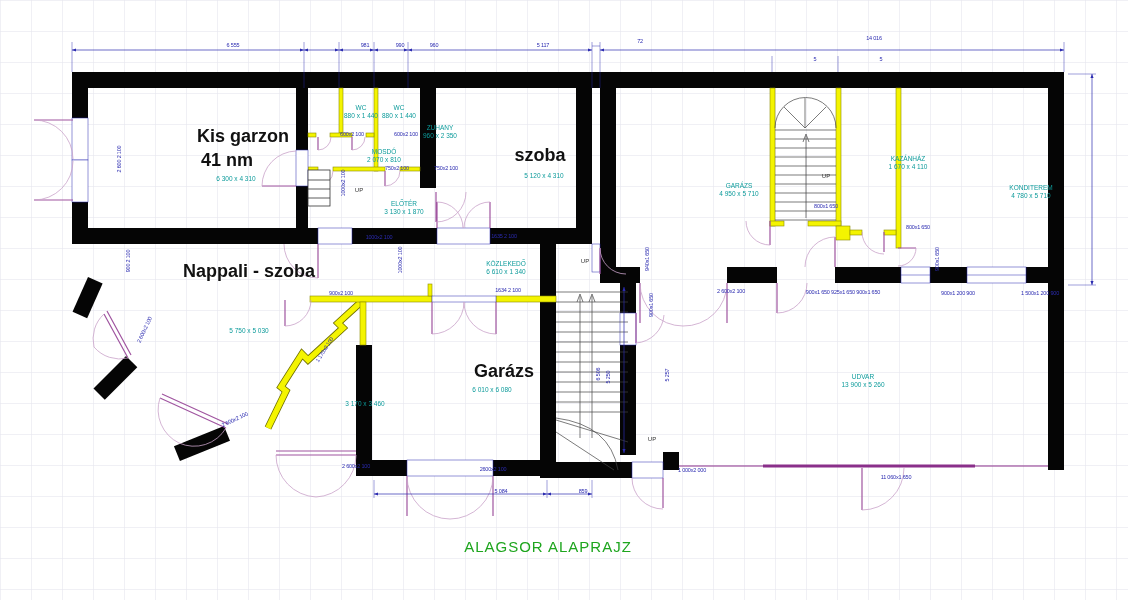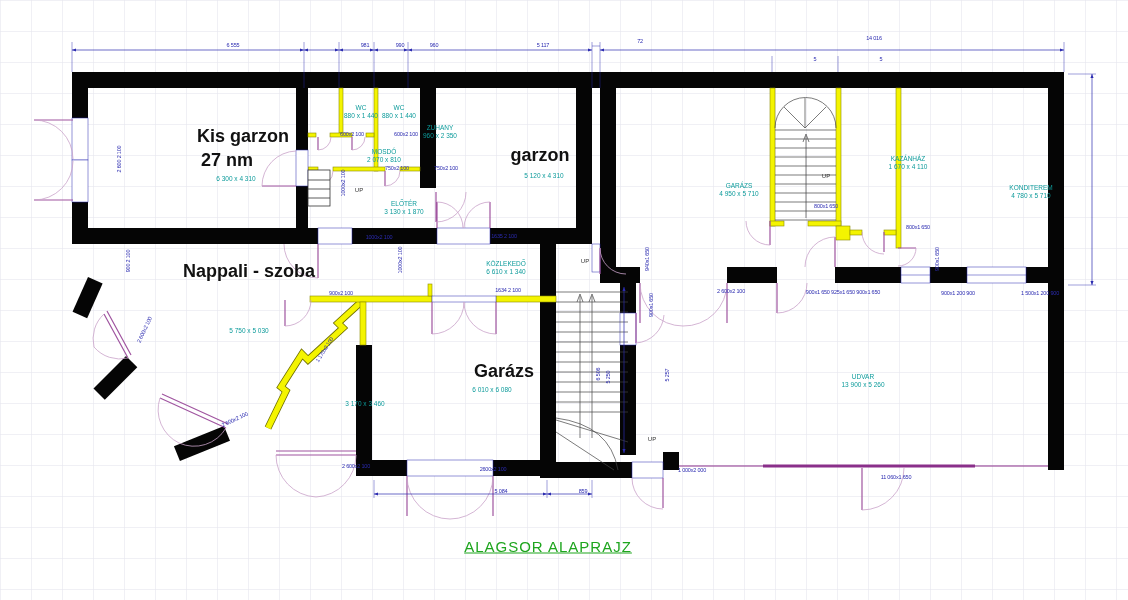--- a/index.html
+++ b/index.html
@@ -6,21 +6,21 @@
   #canvas{position:relative;width:1128px;height:600px;overflow:hidden;background:#fff;
           font-family:"Liberation Sans",sans-serif;}
   #canvas svg{position:absolute;left:0;top:0;}
   #labels{position:absolute;left:0;top:0;width:100%;height:100%;pointer-events:none;margin-left:43px;}
   .lbl{position:absolute;transform:translate(-50%,-50%);white-space:nowrap;line-height:1;}
   .major{font-weight:bold;font-size:18px;color:#111;}
   .minor{font-size:6.5px;color:#0d9b9b;}
   .dim{font-size:5.5px;color:#2b2bb0;letter-spacing:-0.2px;}
   .up{font-size:6px;color:#333;}
   .title{position:absolute;transform:translate(-50%,-50%);font-size:15px;color:#1ea51e;
-         letter-spacing:1px;white-space:nowrap;text-decoration:underline;}
+         letter-spacing:1px;white-space:nowrap;}
 </style>
 </head>
 <body>
 
 <div id="canvas">
 <svg width="1128" height="600" viewBox="0 0 1128 600">
   <defs>
     <pattern id="grid" width="31" height="31" patternUnits="userSpaceOnUse">
       <path d="M31 0H0V31" fill="none" stroke="#e2e2ec" stroke-width="1"></path>
     </pattern>
@@ -178,22 +178,22 @@
   </g>
 
   <g>
     <path d="M679,466H1048" stroke="#8a2f8a" stroke-width="1" fill="none"></path>
     <path d="M763,466H975" stroke="#8a2f8a" stroke-width="3" fill="none"></path>
   </g>
 </svg>
 
 <div id="labels">
       <div class="lbl major" style="left: 200px; top: 136px;">Kis garzon</div>
-      <div class="lbl major" style="left: 184px; top: 160px;">27 nm</div>
-      <div class="lbl major" style="left: 497px; top: 155px;">garzon</div>
+      <div class="lbl major" style="left: 184px; top: 160px;">41 nm</div>
+      <div class="lbl major" style="left: 497px; top: 155px;">szoba</div>
       <div class="lbl major" style="left: 206px; top: 271px;">Nappali - szoba</div>
       <div class="lbl major" style="left: 461px; top: 371px;">Garázs</div>
       <div class="lbl minor" style="left: 193px; top: 179px;">6 300 x 4 310</div>
       <div class="lbl minor" style="left: 501px; top: 176px;">5 120 x 4 310</div>
       <div class="lbl minor" style="left: 206px; top: 331px;">5 750 x 5 030</div>
       <div class="lbl minor" style="left: 449px; top: 390px;">6 010 x 6 080</div>
       <div class="lbl minor" style="left: 318px; top: 108px;">WC</div>
       <div class="lbl minor" style="left: 318px; top: 116px;">880 x 1 440</div>
       <div class="lbl minor" style="left: 356px; top: 108px;">WC</div>
       <div class="lbl minor" style="left: 356px; top: 116px;">880 x 1 440</div>

